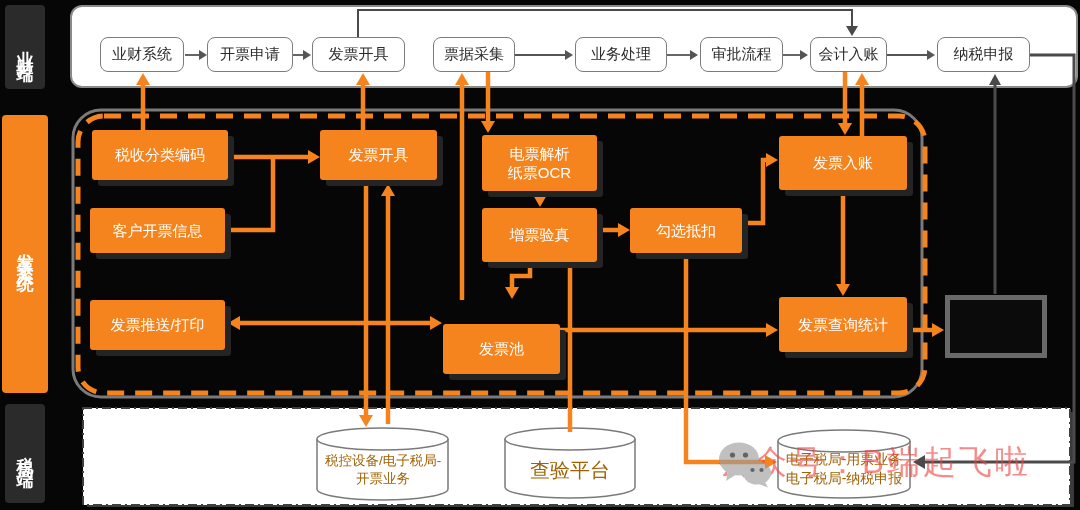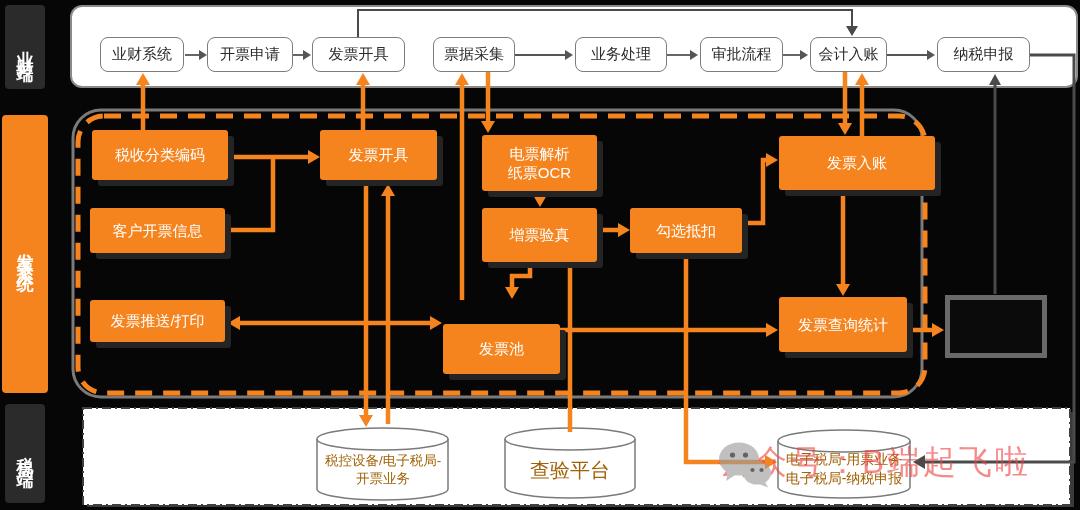--- a/index.html
+++ b/index.html
@@ -141,22 +141,22 @@
 
   <div class="obox" style="left:92px;top:130px;width:136px;height:50px;">税收分类编码</div>
   <div class="obox" style="left:90px;top:208px;width:135px;height:45px;">客户开票信息</div>
   <div class="obox" style="left:320px;top:130px;width:117px;height:50px;">发票开具</div>
   <div class="obox" style="left:482px;top:135px;width:115px;height:56px;">
     <span>电票解析</span>
     <span>纸票OCR</span>
   </div>
   <div class="obox" style="left:482px;top:208px;width:115px;height:54px;">增票验真</div>
   <div class="obox" style="left:630px;top:208px;width:112px;height:45px;">勾选抵扣</div>
-  <div class="obox" style="left:779px;top:136px;width:156px;height:54px;">发票入账</div>
-  <div class="obox" style="left:90px;top:300px;width:135px;height:42px;">发票推送/打印</div>
+  <div class="obox" style="left:779px;top:136px;width:128px;height:54px;">发票入账</div>
+  <div class="obox" style="left:90px;top:300px;width:135px;height:50px;">发票推送/打印</div>
   <div class="obox" style="left:443px;top:292px;width:117px;height:50px;margin-top:32px;">发票池</div>
   <div class="obox" style="left:779px;top:297px;width:128px;height:55px;">发票查询统计</div>
 
   <div class="graybox"></div>
 
   <div class="cyl-label" style="left:313px;top:452px;width:140px;font-size:13.5px;">
     <div>税控设备/电子税局-</div>
     <div>开票业务</div>
   </div>
   <div class="cyl-label" style="left:505px;top:457px;width:130px;font-size:20px;">查验平台</div>

